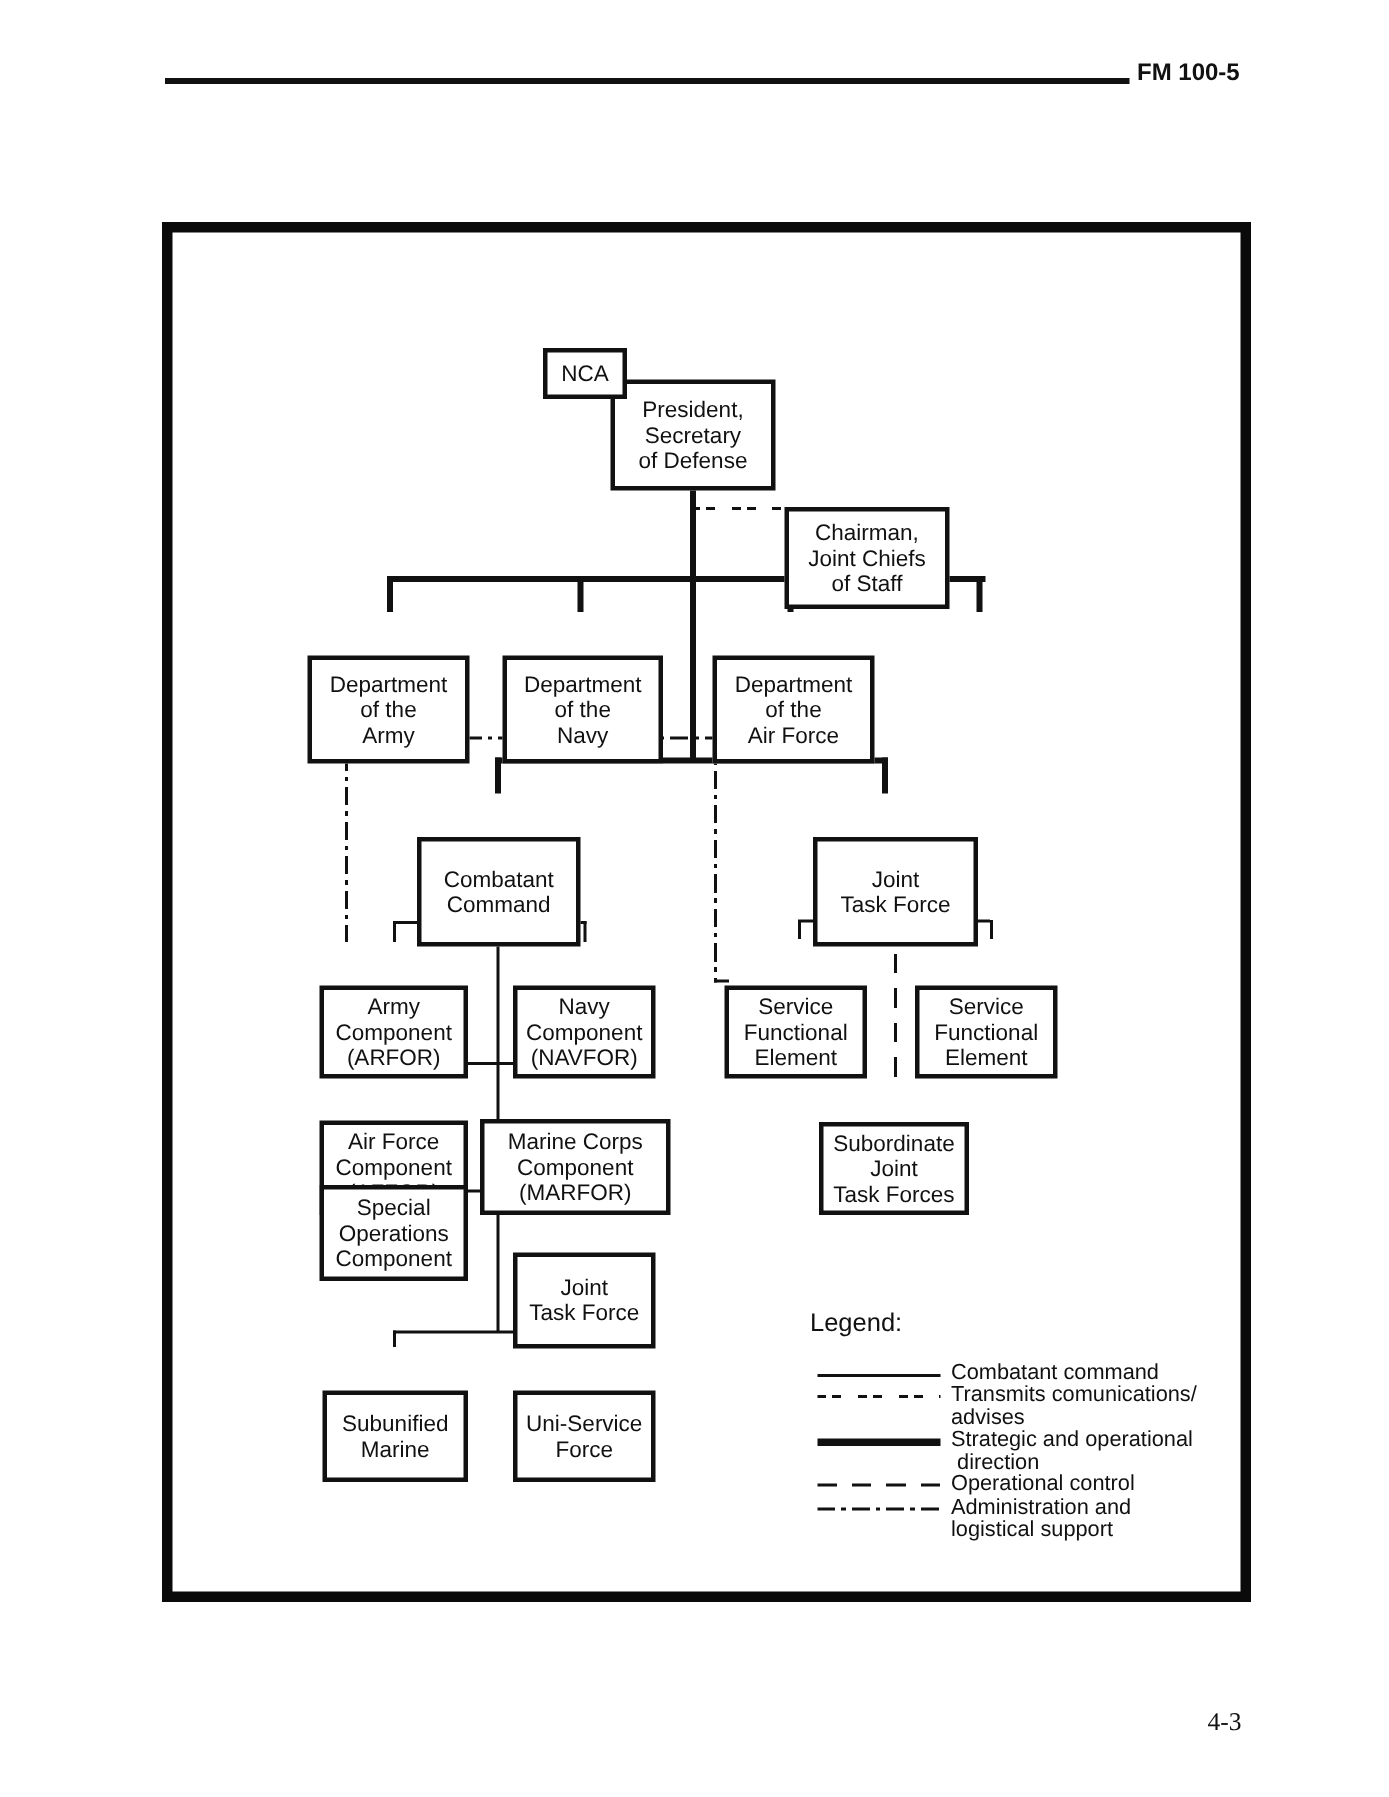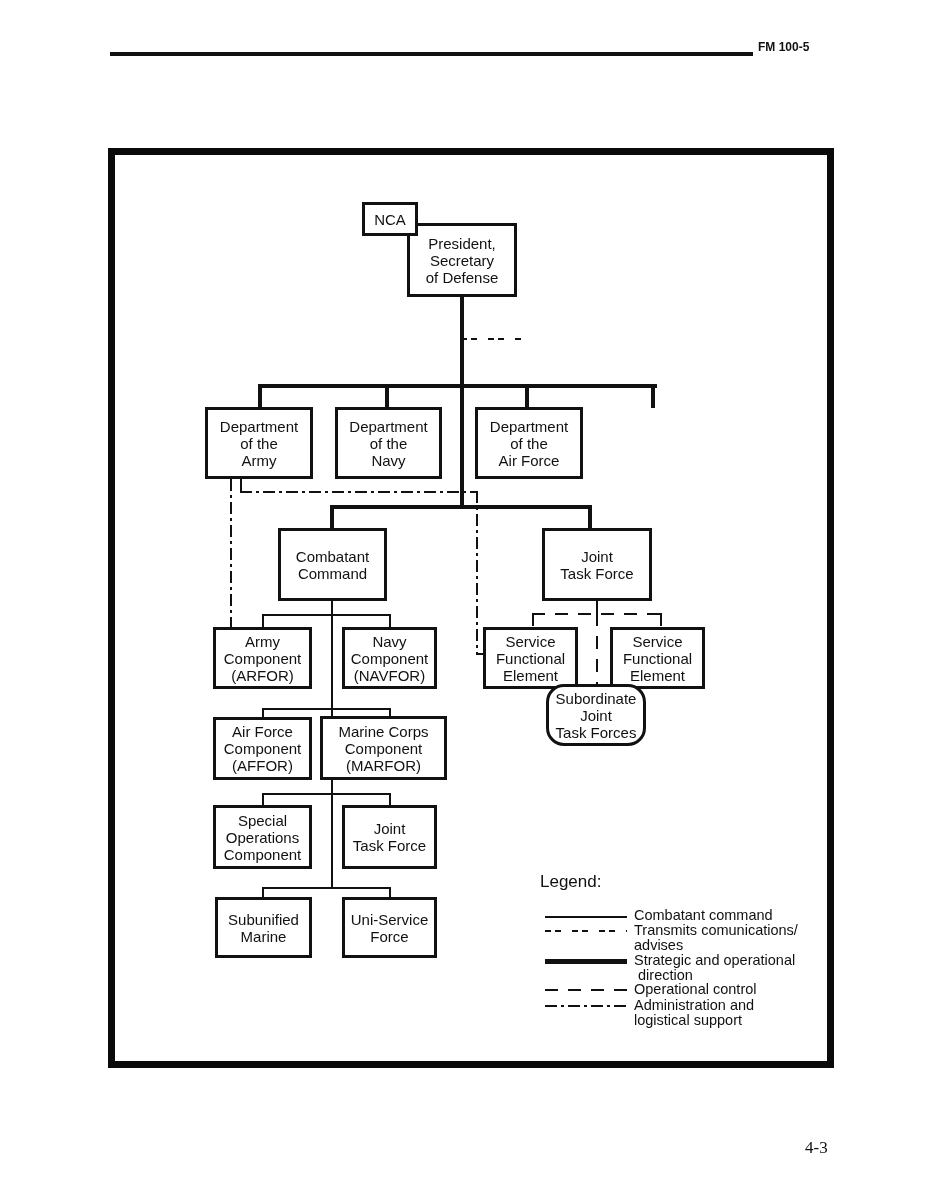--- a/index.html
+++ b/index.html
@@ -3,47 +3,47 @@
 <meta charset="utf-8">
 <style>
   html,body{margin:0;padding:0;background:#fff;}
   .page{
     position:relative;width:926px;height:1198px;background:#ffffff;
     font-family:"Liberation Sans",sans-serif;color:#111;overflow:hidden;
   }
   
   .hdr-rule{position:absolute;left:110px;top:52px;width:643px;height:4px;background:#111;}
   .hdr-label{position:absolute;left:758px;top:40px;width:80px;height:22px;
-    font-size:12px;font-weight:bold;letter-spacing:0;white-space:pre;}
+    font-size:16px;font-weight:bold;letter-spacing:0;white-space:pre;}
   
   .frame{position:absolute;left:108px;top:148px;width:726px;height:920px;
     border:7px solid #0a0a0a;box-sizing:border-box;background:transparent;}
   
   .node{
     position:absolute;box-sizing:border-box;border:3px solid #111;background:#fff;
     display:flex;align-items:center;justify-content:center;text-align:center;
-    font-size:15px;line-height:17px;white-space:pre-line;z-index:3;
+    font-size:15px;line-height:17px;white-space:pre-line;z-index:3;margin-top:30px;
   }
   .n-nca{left:362px;top:202px;width:56px;height:34px;z-index:4;}
   .n-president{left:407px;top:223px;width:110px;height:74px;}
   .n-chairman{left:523px;top:308px;width:110px;height:68px;}
   .n-dept-army{left:205px;top:407px;width:108px;height:72px;}
   .n-dept-navy{left:335px;top:407px;width:107px;height:72px;}
   .n-dept-af{left:475px;top:407px;width:108px;height:72px;}
   .n-def-agencies{left:603px;top:407px;width:110px;height:72px;}
   .n-combatant{left:278px;top:528px;width:109px;height:73px;}
   .n-jtf{left:542px;top:528px;width:110px;height:73px;}
   .n-army-comp{left:213px;top:627px;width:99px;height:62px;}
   .n-navy-comp{left:342px;top:627px;width:95px;height:62px;}
   .n-sfe1{left:483px;top:627px;width:95px;height:62px;}
   .n-sfe2{left:610px;top:627px;width:95px;height:62px;}
   .n-af-comp{left:213px;top:717px;width:99px;height:63px;}
   .n-marine-comp{left:320px;top:716px;width:127px;height:64px;}
-  .n-sub-jtf{left:546px;top:684px;width:100px;height:62px;border-radius:18px;}
-  .n-specops{left:213px;top:805px;width:99px;height:64px;}
+  .n-sub-jtf{left:546px;top:718px;width:100px;height:62px;}
+  .n-specops{left:213px;top:760px;width:99px;height:64px;}
   .n-jtf2{left:342px;top:805px;width:95px;height:64px;}
   .n-subunified{left:215px;top:897px;width:97px;height:61px;}
   .n-uniservice{left:342px;top:897px;width:95px;height:61px;}
   
   .ln{position:absolute;z-index:1;}
   .h-thick{height:4px;background:#111;}
   .v-thick{width:4px;background:#111;}
   .h-thin{height:2px;background:#111;}
   .v-thin{width:2px;background:#111;}
   .h-sdash{height:2px;background:repeating-linear-gradient(90deg,#111 0 6px,transparent 6px 10px,#111 10px 16px,transparent 16px 27px);}
@@ -107,20 +107,23 @@
   <div class="ln v-ldash" style="left:596px;top:600px;height:15px;"></div>
   <div class="ln h-ldash" style="left:532px;top:613px;width:131px;"></div>
   <div class="ln v-ldash" style="left:532px;top:613px;height:15px;"></div>
   <div class="ln v-ldash" style="left:660px;top:613px;height:15px;"></div>
   <div class="ln v-ldash" style="left:596px;top:613px;height:105px;"></div>
 
   <div class="node n-president">President,
 Secretary
 of Defense</div>
   <div class="node n-nca">NCA</div>
+  <div class="node n-chairman">Chairman,
+Joint Chiefs
+of Staff</div>
   <div class="node n-dept-army">Department
 of the
 Army</div>
   <div class="node n-dept-navy">Department
 of the
 Navy</div>
   <div class="node n-dept-af">Department
 of the
 Air Force</div>
   <div class="node n-combatant">Combatant

